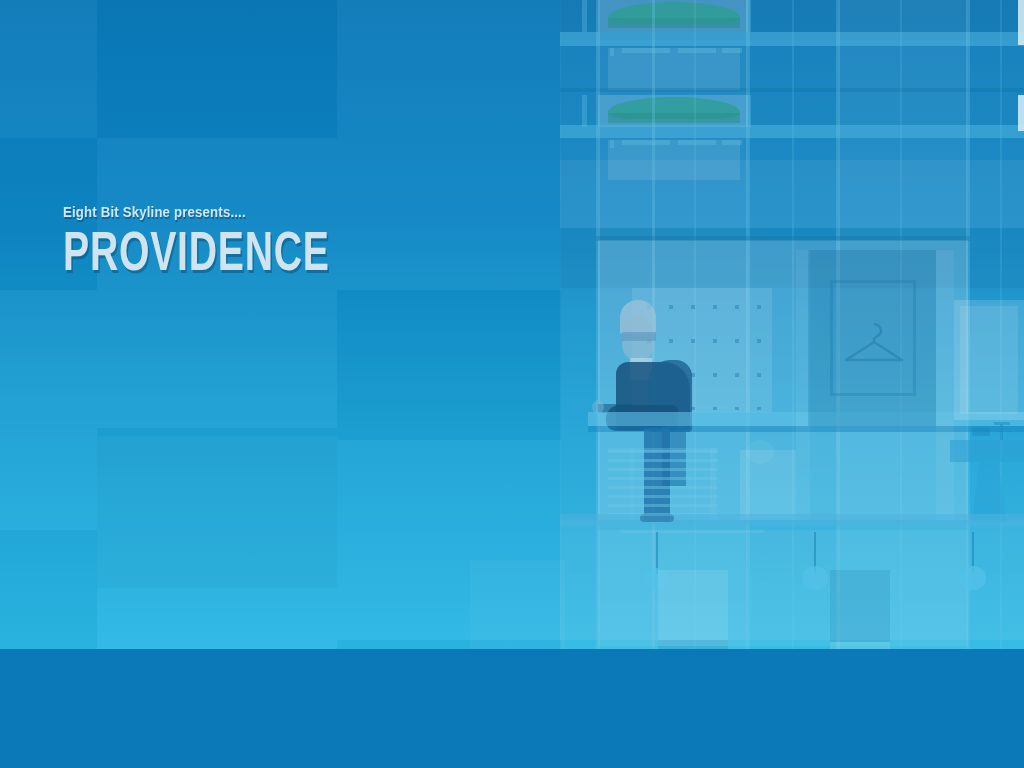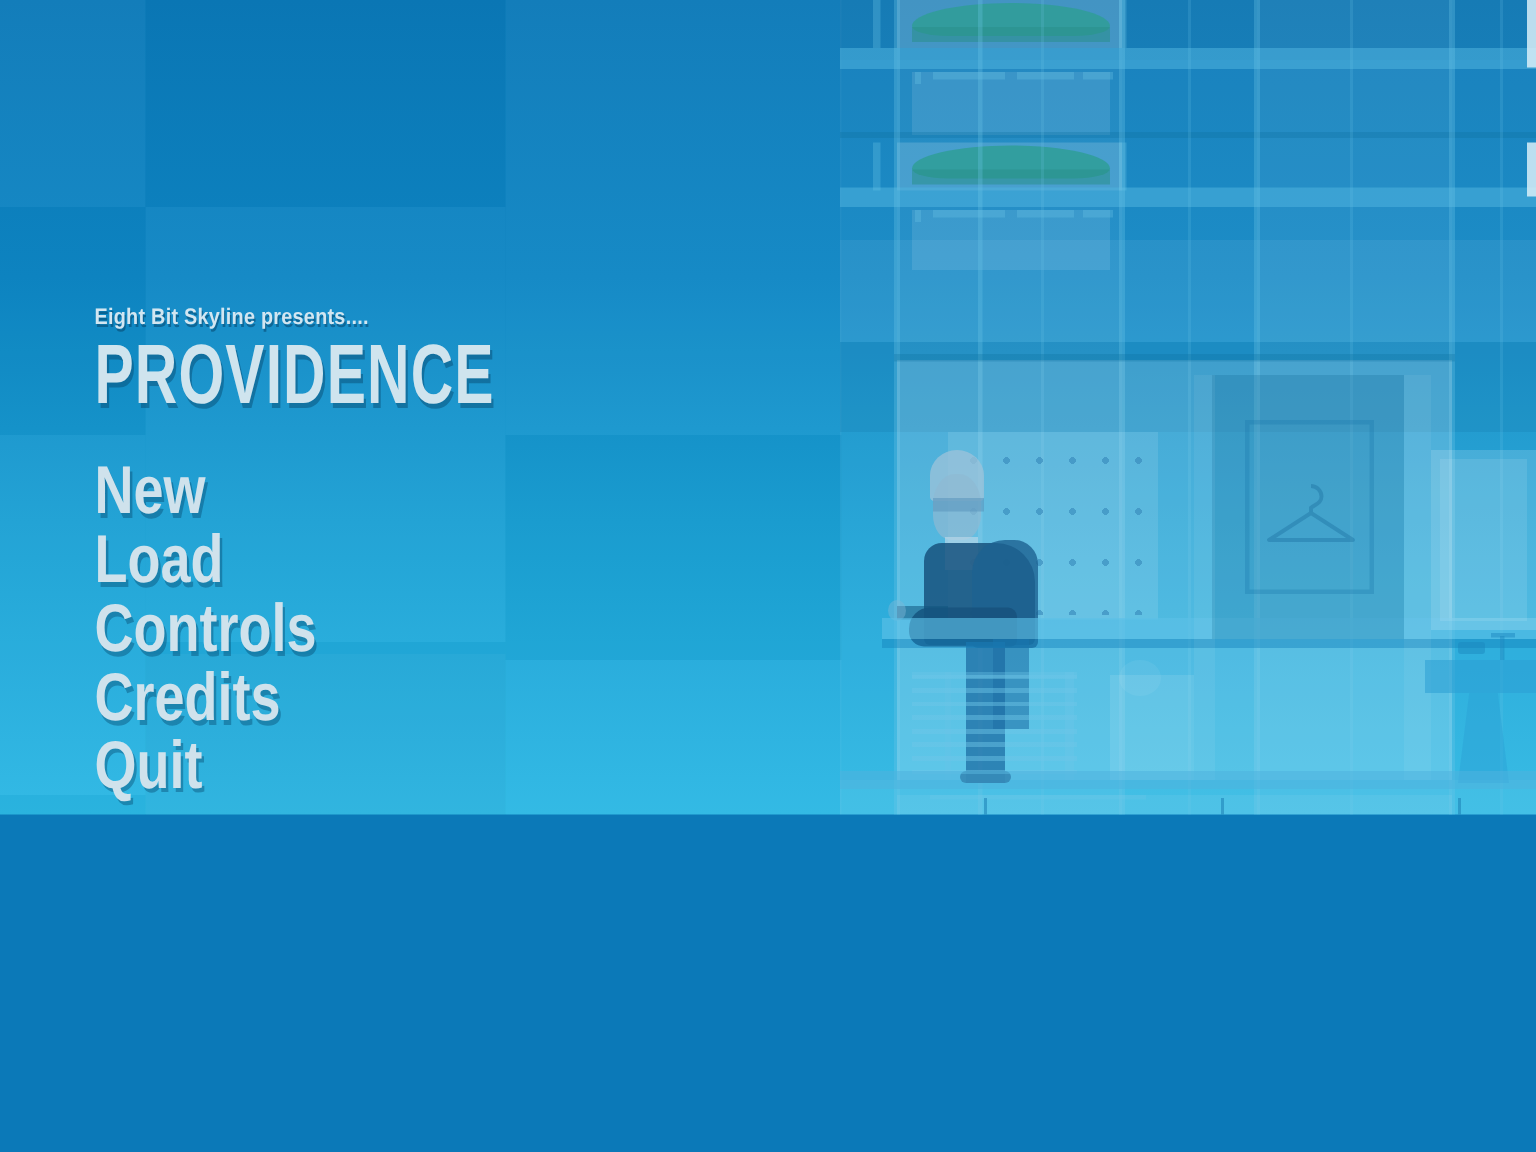--- a/index.html
+++ b/index.html
@@ -6,21 +6,21 @@
   html,body { width:1024px; height:768px; overflow:hidden; }
   body {
     font-family:"Liberation Sans", sans-serif;
     background:#0b79b8;
     position:relative;
   }
 
   
   #stage {
     position:absolute; inset:0;
-    width:1024px; height:543px;
+    width:1024px; height:649px;
     background:linear-gradient(180deg,#0b79b8 0%, #0e86c4 34%, #1ba0d4 64%, #2cb8e4 100%);
     overflow:hidden;
   }
 
   
   .skyblock { position:absolute; background:#ffffff; opacity:.035; }
   .skyblock.dk { background:#003a5c; opacity:.035; }
 
   
   #building { position:absolute; left:560px; top:0; width:464px; height:768px; }
@@ -282,22 +282,15 @@
     <div class="b" style="left:458px;top:0;width:6px;height:45px;background:#d8eef8;opacity:.85;"></div>
     <div class="b" style="left:458px;top:95px;width:6px;height:36px;background:#d8eef8;opacity:.85;"></div>
   </div>
 
   <div id="menu-panel">
 
     <div id="presents">Eight Bit Skyline presents....</div>
 
     <div id="game-title">PROVIDENCE</div>
 
-    <nav id="menu-list">
-      <div class="menu-item">New</div>
-      <div class="menu-item">Load</div>
-      <div class="menu-item">Controls</div>
-      <div class="menu-item">Credits</div>
-      <div class="menu-item">Quit</div>
-    </nav>
   </div>
 
 </div>
 
 </body></html>

